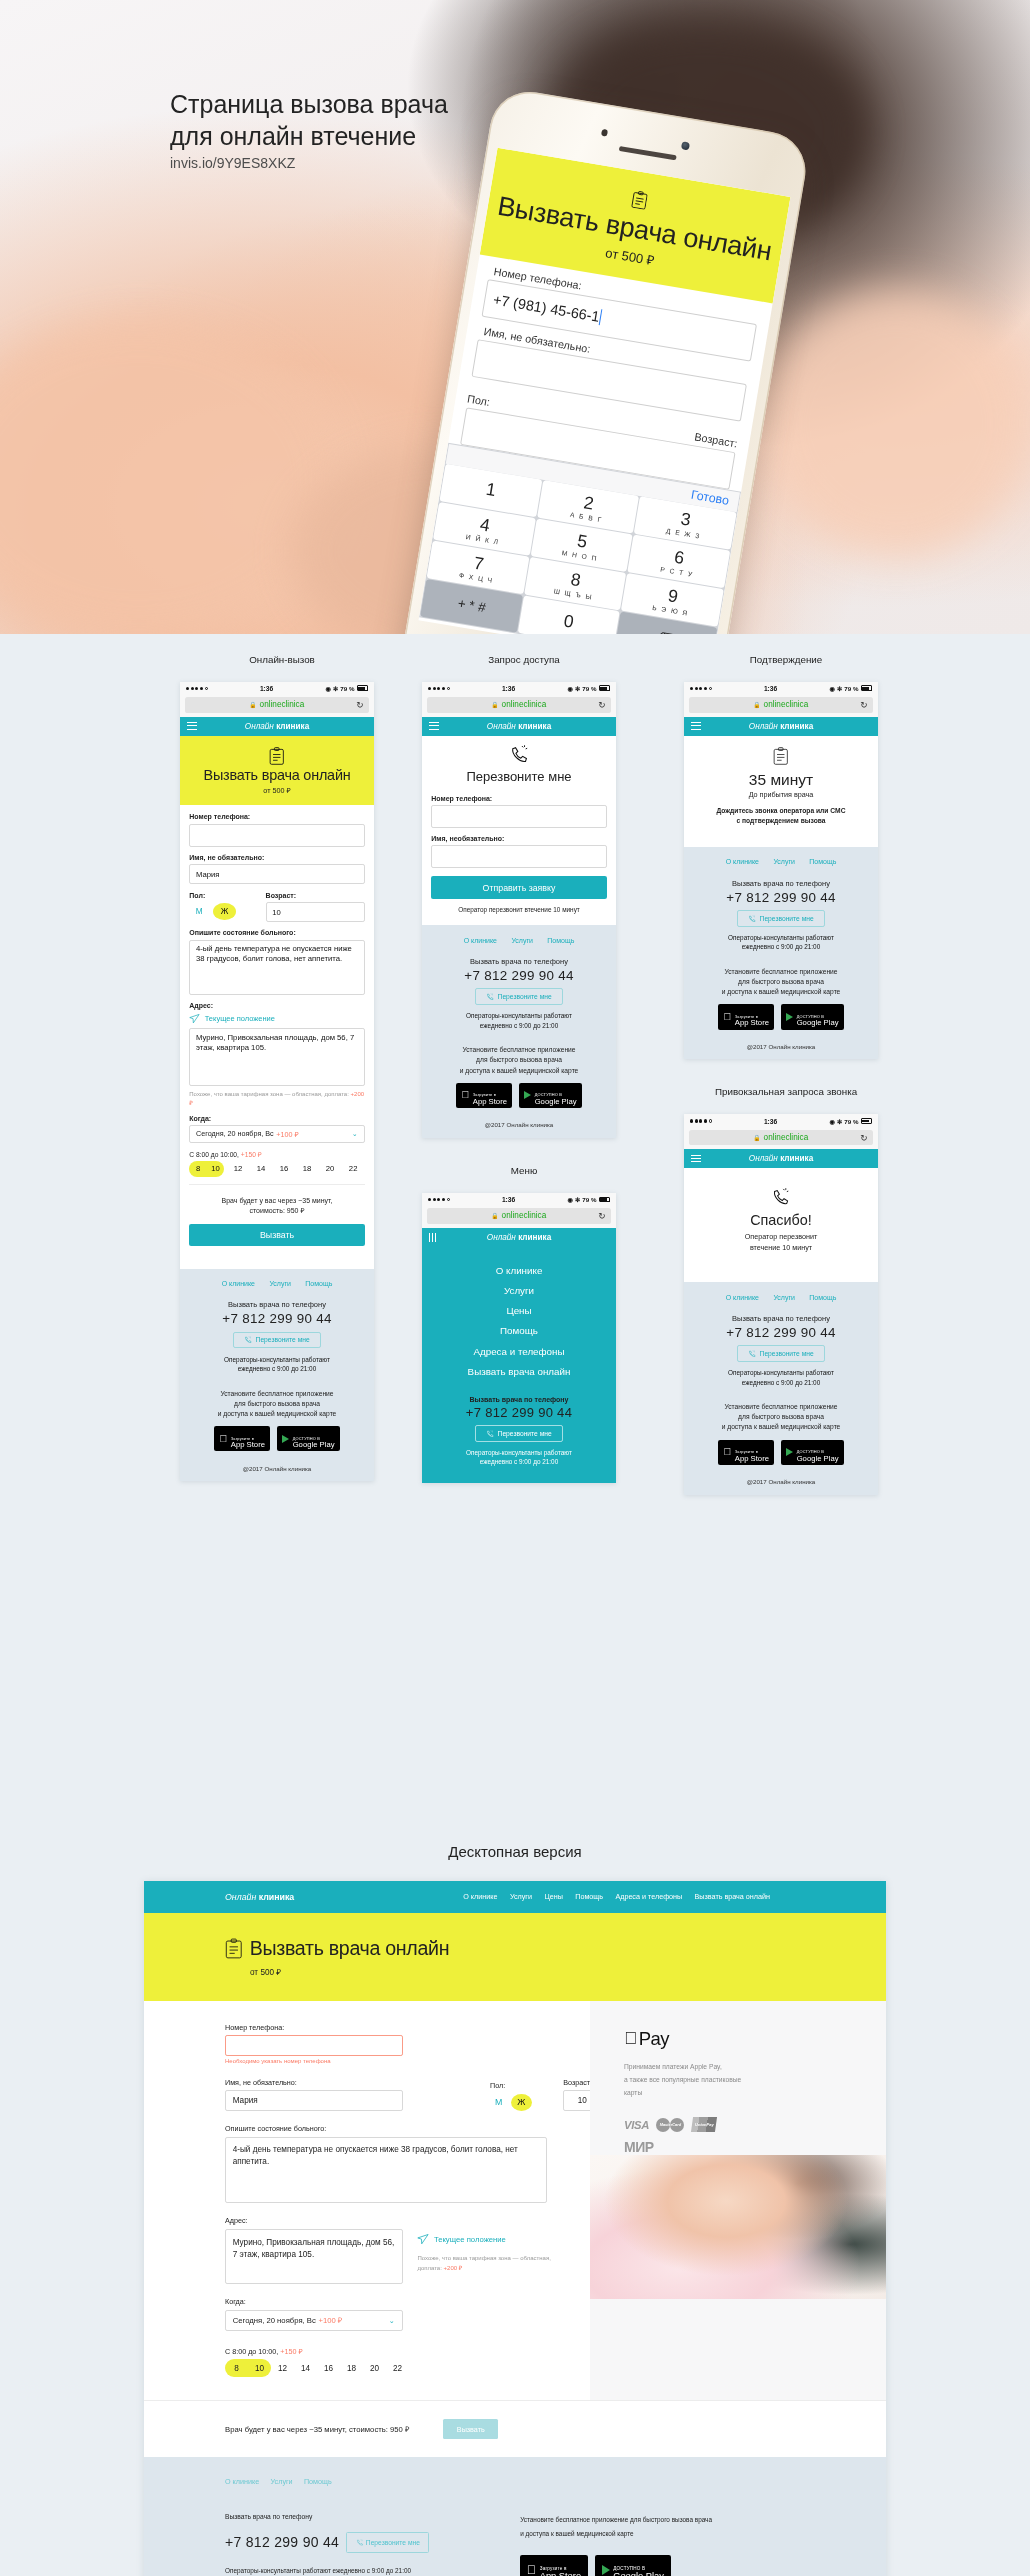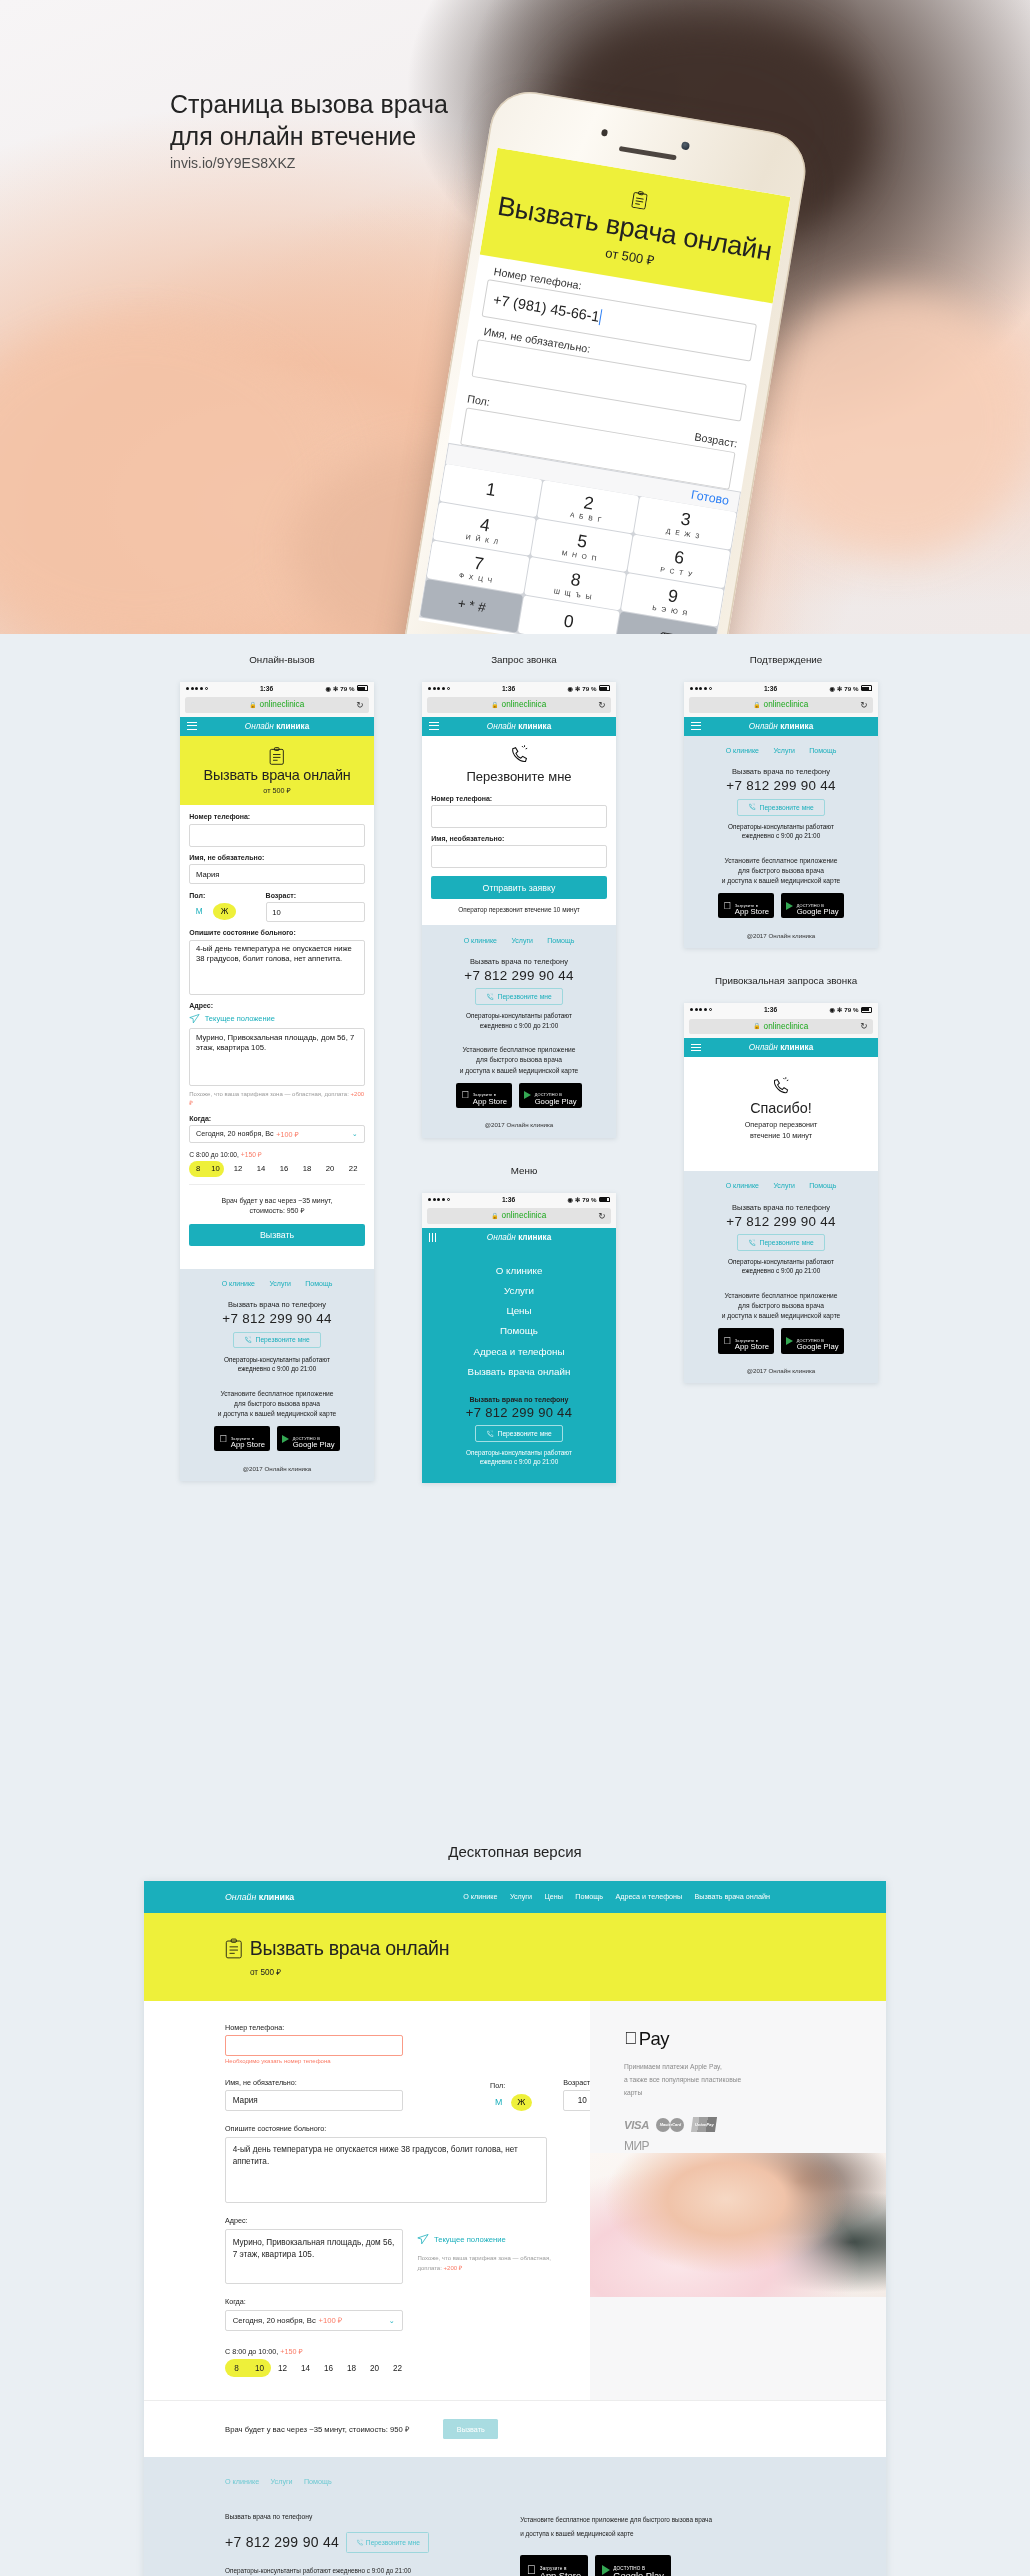--- a/index.html
+++ b/index.html
@@ -332,21 +332,21 @@
   .ic-visa { font-size: 11.3px; font-style: italic; font-weight: bold; color: #9a9a9a; letter-spacing: -0.3px; }
   .ic-mc { display: flex; align-items: center; position: relative; }
   .ic-mc i { width: 14px; height: 14px; border-radius: 50%; background: #9a9a9a; display: block; }
   .ic-mc i:last-child { margin-left: -5.7px; background: #8c8c8c; }
   .ic-mc b { position: absolute; left: 0; right: 0; text-align: center; color: #fff; font-size: 3.9px; font-style: italic; }
   .ic-up {
     width: 24px; height: 15px; background: linear-gradient(90deg,#bdbdbd 0 26%,#9e9e9e 26% 62%,#7d7d7d 62%);
     transform: skewX(-8deg); display: flex; align-items: center; justify-content: center;
   }
   .ic-up span { color: #fff; font-size: 4.1px; font-weight: bold; font-style: italic; transform: skewX(8deg); }
-  .ic-mir { font-size: 12px; font-weight: normal; color: #9a9a9a; letter-spacing: -0.5px; }
+  .ic-mir { font-size: 14px; font-weight: bold; color: #9a9a9a; letter-spacing: -0.5px; }
   .gplay-tri {
     width: 0; height: 0; border-left: 7.2px solid #34a853;
     border-top: 4.1px solid transparent; border-bottom: 4.1px solid transparent;
   }
 </style>
 </head>
 <body>
 
 <div class="page">
 
@@ -610,21 +610,21 @@
                   <b>Google Play</b>
                 </span>
             </div>
           </div>
           <div class="copy">@2017 Онлайн клиника</div>
         </div>
       </div>
     </div>
 
     <div class="mock-col" style="left:422px;top:19.6px;">
-      <div class="mock-caption">Запрос звонка</div>
+      <div class="mock-caption">Запрос доступа</div>
       <div class="phone">
         <div class="statusbar">
           <span class="sb-dots">
               <i></i>
               <i></i>
               <i></i>
               <i></i>
               <i class="hollow"></i>
             </span>
           <span class="sb-time">1:36</span>
@@ -800,20 +800,33 @@
             <span class="reload">↻</span>
           </div>
         </div>
         <div class="navbar">
           <div class="burger">
               <i></i>
               <i></i>
               <i></i>
             </div>
           <div class="brand"><span>Онлайн</span> <b>клиника</b></div>
+        </div>
+        <div class="conf-hero pad-b">
+          <svg class="clip" width="18.5" height="21.6" viewBox="0 0 54 64">
+            <rect x="4" y="8" width="46" height="52" rx="5" fill="none" stroke="#111" stroke-width="2.6"></rect>
+            <rect x="19" y="2" width="16" height="10" rx="3" fill="none" stroke="#111" stroke-width="2.6"></rect>
+            <line x1="14" y1="26" x2="40" y2="26" stroke="#111" stroke-width="2.6"></line>
+            <line x1="14" y1="36" x2="40" y2="36" stroke="#111" stroke-width="2.6"></line>
+            <line x1="14" y1="46" x2="30" y2="46" stroke="#111" stroke-width="2.6"></line>
+          </svg>
+          <h2>35 минут</h2>
+          <div class="s1">До прибытия врача</div>
+          <div class="s2" style="white-space:pre-line;">Дождитесь звонка оператора или СМС
+с подтверждением вызова</div>
         </div>
         <div class="footer">
           <div class="flinks">
             <a href="#">О клинике</a>
             <a href="#">Услуги</a>
             <a href="#">Помощь</a>
           </div>
           <div class="ftitle">Вызвать врача по телефону</div>
           <div class="fphone">+7 812 299 90 44</div>
           <div class="callback">

